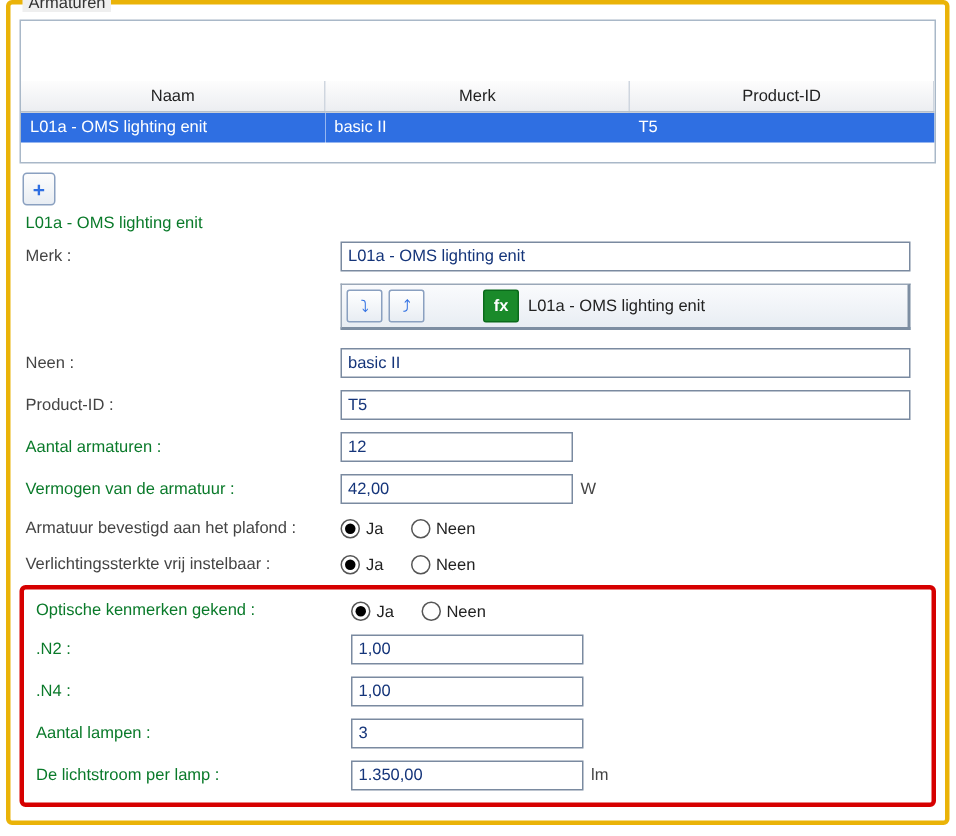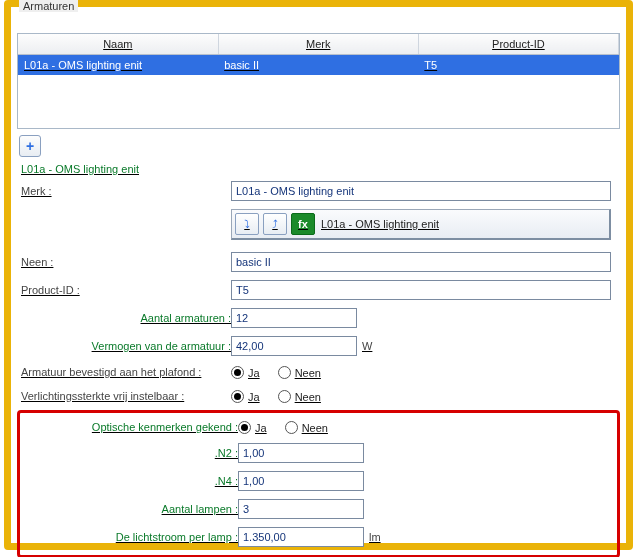--- a/index.html
+++ b/index.html
@@ -7,44 +7,43 @@
     margin: 0;
     padding: 0;
     font-family: Tahoma, Arial, sans-serif;
     font-size: 11px;
     background: #fff;
     width: 637px;
     height: 557px;
     overflow: hidden;
   }
   .group {
-    border: 7px solid #eab308;
+    border: 3px solid #eab308;
     border-radius: 4px;
     margin: 0 4px 0 4px;
-    padding-top: 22px;
+    padding-top: 6px;
     position: relative;
     height: 550px;
-    text-decoration: underline;
   }
   .group-title {
     position: absolute;
     top: -7px;
     left: 8px;
     background: #efefef;
     padding: 0 4px;
     color: #333;
     font-size: 11px;
   }
   .table-wrap {
     margin: 4px 6px 0 6px;
     border: 1px solid #a9b8c8;
     height: 96px;
     overflow: hidden;
   }
-  table.grid { width: 100%; border-collapse: collapse; table-layout: fixed; }
+  table.grid { width: 100%; border-collapse: collapse; table-layout: fixed; margin-top: 40px; }
   table.grid th {
     background: linear-gradient(#fdfdfd,#eceef1);
     border-right: 1px solid #cfd6df;
     border-bottom: 1px solid #b7c0cc;
     font-weight: normal;
     color: #222;
     padding: 4px 6px;
     text-align: center;
     height: 20px;
   }
@@ -62,31 +61,31 @@
     border-radius: 3px;
     background: linear-gradient(#fdfdfd,#e8edf3);
     display: inline-flex; align-items: center; justify-content: center;
     cursor: pointer;
   }
   .plus-icon { color: #2f6fe2; font-size: 14px; font-weight: bold; line-height: 1; }
   .section-title { color: #0a7a2a; padding: 4px 10px 2px 10px; }
   .form { padding: 0 10px; }
   .row { display: flex; align-items: center; padding: 4px 0; min-height: 24px; }
   .lbl { width: 210px; color: #444; }
-  .lbl.green { color: #0a7a2a; text-align: right; }
+  .lbl.green { color: #0a7a2a; }
   .fld input[type=text] {
     border: 1px solid #7a8aa0;
     padding: 2px 4px;
     height: 20px;
     font-family: inherit;
     font-size: 11px;
     color: #15357a;
   }
   .w-wide { width: 380px; }
-  .w-med  { width: 126px; }
+  .w-med  { width: 155px; }
   .unit { margin-left: 5px; color: #444; }
   .toolbar-row { display: flex; align-items: center; padding: 4px 0 8px 0; margin-left: 210px; }
   .toolbar {
     display: flex;
     align-items: center;
     border: 1px solid #9aa7b8;
     border-right: 2px solid #7d8ea2;
     border-bottom: 2px solid #7d8ea2;
     background: linear-gradient(#fafbfd,#e8edf3);
     padding: 3px 6px 3px 3px;
@@ -96,21 +95,21 @@
   .tbtn {
     width: 24px; height: 22px;
     border: 1px solid #8aa0c0;
     border-radius: 2px;
     background: linear-gradient(#fff,#e8edf3);
     display: inline-flex; align-items:center; justify-content:center;
     cursor:pointer;
     font-size: 11px;
     color: #2f6fe2;
   }
-  .tbtn.green-bg { background:#1a8a2a; color:#fff; border-color:#0a6a1a; font-weight:bold; }
+  .tbtn.green-bg { background:#1a8a2a; color:#fff; border-color:#0a6a1a; font-weight:bold;margin-left:35px; }
   .toolbar-text { color:#222; padding-left:2px; }
   .radios { display:flex; align-items:flex-end; gap:4px; }
   .radio-circ {
     width:13px; height:13px; border:1px solid #555; border-radius:50%;
     display:inline-flex; align-items:center; justify-content:center;
     background:#fff;
   }
   .radio-circ.checked::after {
     content:""; width:7px; height:7px; background:#000; border-radius:50%;
   }

